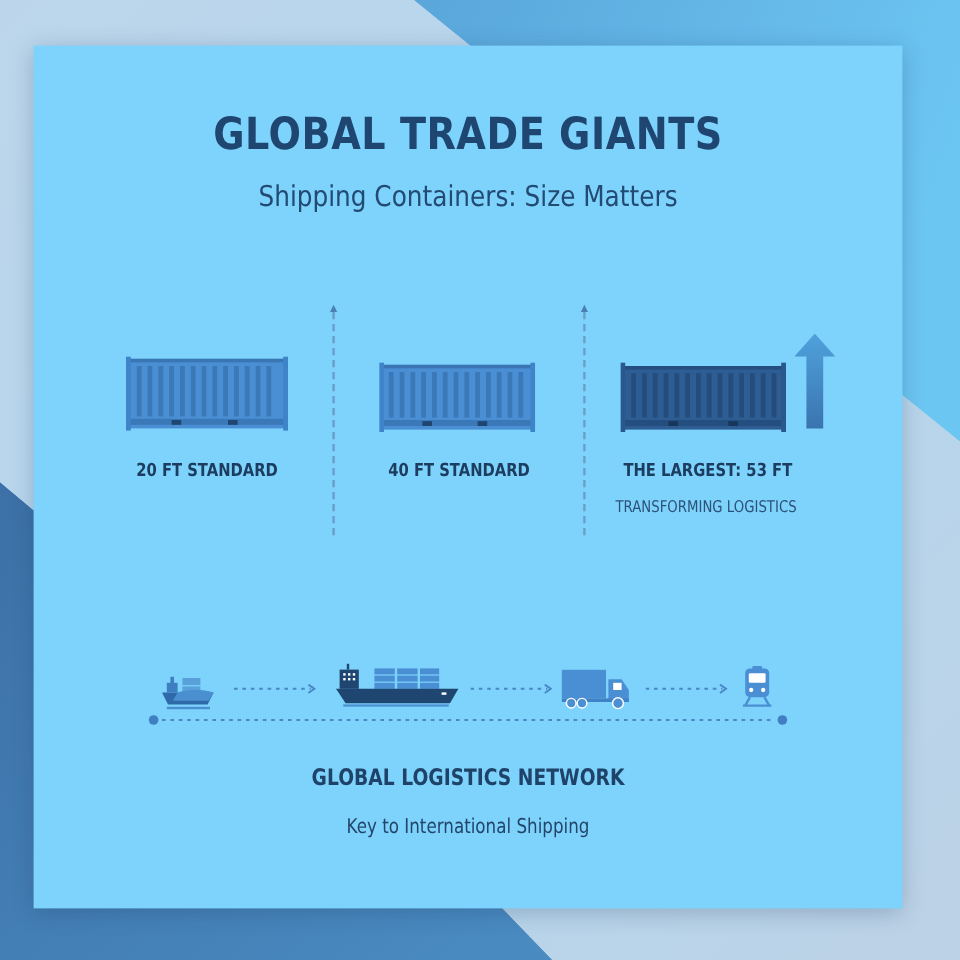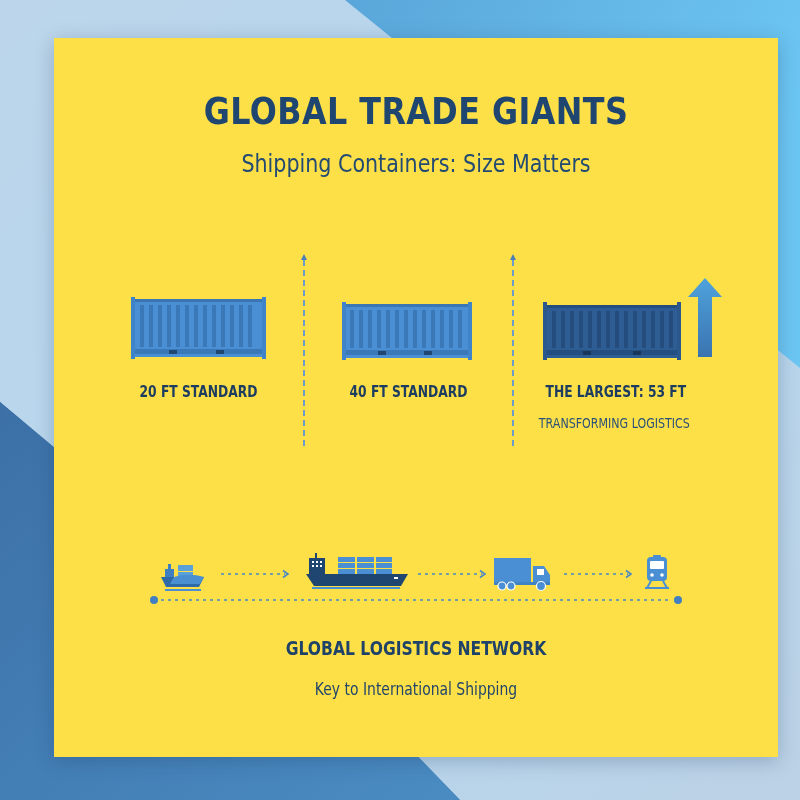--- a/index.html
+++ b/index.html
@@ -3,22 +3,22 @@
 <meta charset="utf-8">
 <style>
   html, body { margin: 0; padding: 0; }
   body {
     width: 800px; height: 800px; position: relative; overflow: hidden;
     font-family: "Liberation Sans", "DejaVu Sans", sans-serif;
     background: linear-gradient(135deg, #bcd5ea 0%, #b3d4ec 50%, #b9d3e9 100%);
   }
   .bg-shape { position: absolute; inset: 0; }
   .card {
-    position: absolute; left: 54px; top: 38px; width: 724px; height: 719px;
-    background: #fde047;
+    position: absolute; left: 28px; top: 38px; width: 724px; height: 719px;
+    background: #7dd3fc;
     box-shadow: 0 4px 18px rgba(30, 60, 100, 0.28);
   }
   .title {
     position: absolute; left: 0; right: 0; top: 52px; text-align: center;
     font-family: "DejaVu Sans", sans-serif; font-weight: bold;
     font-size: 37px; letter-spacing: 0.5px; color: #1f4670;
     transform: scaleX(0.86); transform-origin: center;
   }
   .subtitle {
     position: absolute; left: 0; right: 0; top: 112px; text-align: center;

